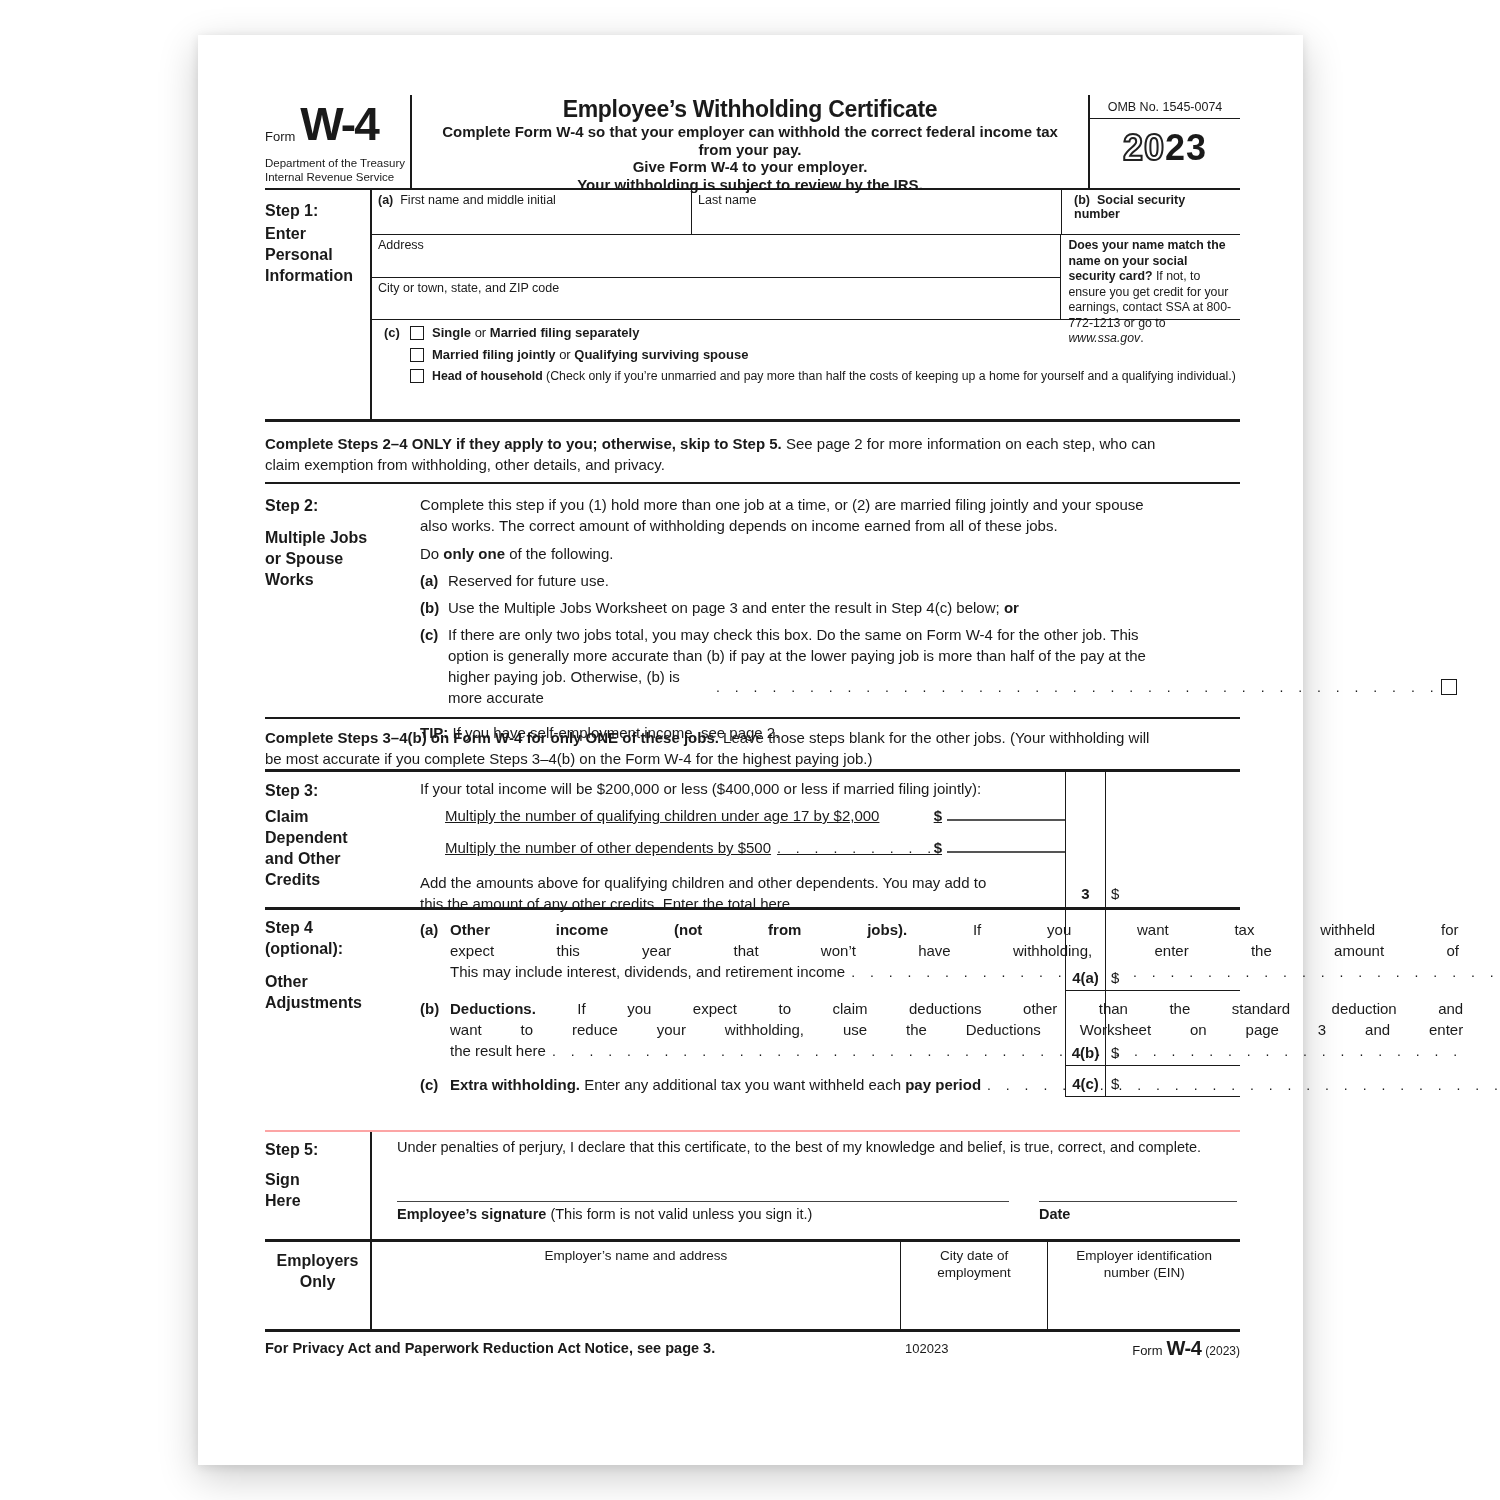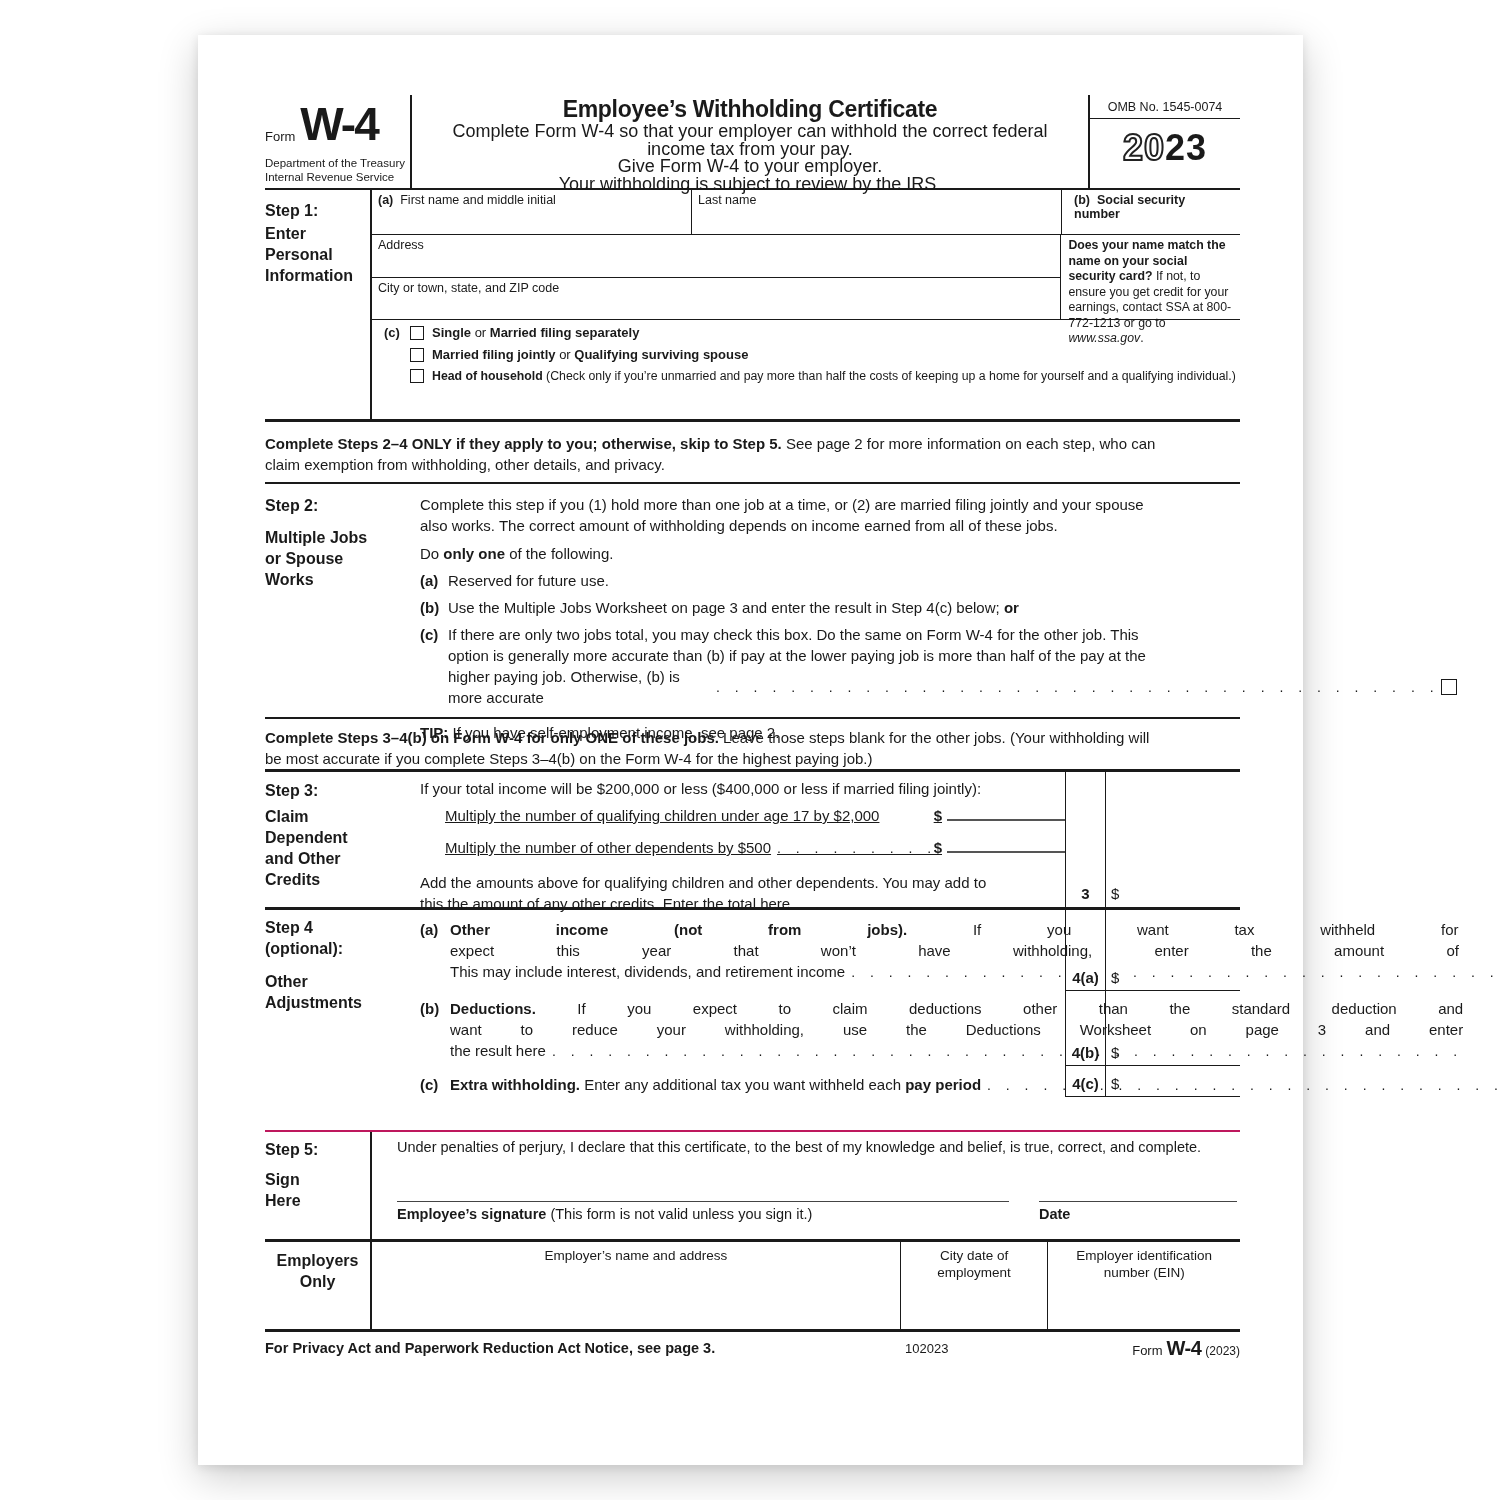--- a/index.html
+++ b/index.html
@@ -14,21 +14,21 @@
 
   
   .hdr { display:flex; height:95px; border-bottom:2px solid #1a1a1a; }
   .hdr-left { width:145px; display:flex; flex-direction:column; justify-content:space-between; padding:2px 4px 4px 0; }
   .form-word { font-size:13px; }
   .form-number { font-size:46px; font-weight:bold; letter-spacing:-2px; line-height:0.85; }
   .hdr-form { display:flex; align-items:flex-end; gap:5px; margin-top:8px; }
   .agency { font-size:11.5px; line-height:14px; }
   .hdr-center { flex:1; border-left:2px solid #1a1a1a; border-right:2px solid #1a1a1a; text-align:center; padding:1px 14px 0; }
   .hdr-title { font-size:23px; font-weight:bold; letter-spacing:-0.3px; }
-  .hdr-sub { font-size:18px; font-weight:normal; line-height:17.5px; }
+  .hdr-sub { font-size:15px; font-weight:bold; line-height:17.5px; }
   .hdr-right { width:150px; text-align:center; }
   .omb { font-size:12.5px; padding:5px 2px 4px; border-bottom:1.5px solid #1a1a1a; }
   .year { font-size:36px; font-weight:bold; margin-top:8px; letter-spacing:1px; }
   .year-outline { color:#ffffff; -webkit-text-stroke:2px #222; text-shadow:0 0 1px #222; }
 
   
   .sect { display:flex; }
   .step-label { font-size:16px; font-weight:bold; line-height:21px; }
   .step-title { font-size:16px; font-weight:bold; }
   .body-txt { font-size:15px; line-height:21px; }
@@ -81,21 +81,21 @@
   .s3-label { width:155px; padding-top:8px; }
   .s3-label .t { margin-bottom:5px; }
   .s3-body { width:645px; padding-top:6px; }
   .rcol-lbl { width:40px; border-left:1px solid #1a1a1a; display:flex; flex-direction:column; justify-content:flex-end; align-items:center; padding-bottom:5px; font-size:15px; font-weight:bold; }
   .rcol-amt { width:135px; border-left:1px solid #1a1a1a; display:flex; flex-direction:column; justify-content:flex-end; padding:0 0 5px 5px; font-size:15px; }
   .ind { padding-left:25px;text-decoration:underline; }
   .amt-row { display:flex; align-items:baseline; }
   .mla { margin-left:auto; display:inline-flex; align-items:baseline; }
   .uline { display:inline-block; width:118px; border-bottom:2px solid #555; height:14px; margin-left:5px; }
 
-  .s4 { height:222px; border-bottom:2px solid #be185d; }
+  .s4 { height:222px; border-bottom:2px solid #fca5a5; }
   .s4-label { width:155px; padding-top:7px; }
   .s4-label .t2 { margin-top:12px; }
   .s4-mid { width:645px; }
   .s4-right { width:175px; display:flex; flex-direction:column; }
   .s4-rrow { display:flex; border-bottom:1px solid #1a1a1a; }
   .s4-rrow .rcol-lbl { padding-bottom:4px; }
   .s4-rrow .rcol-amt { padding-bottom:4px; }
   .blk { display:flex; }
   .blk .pfx { width:30px; font-weight:bold; flex:0 0 auto; }
   .blk .txt { flex:1; }

